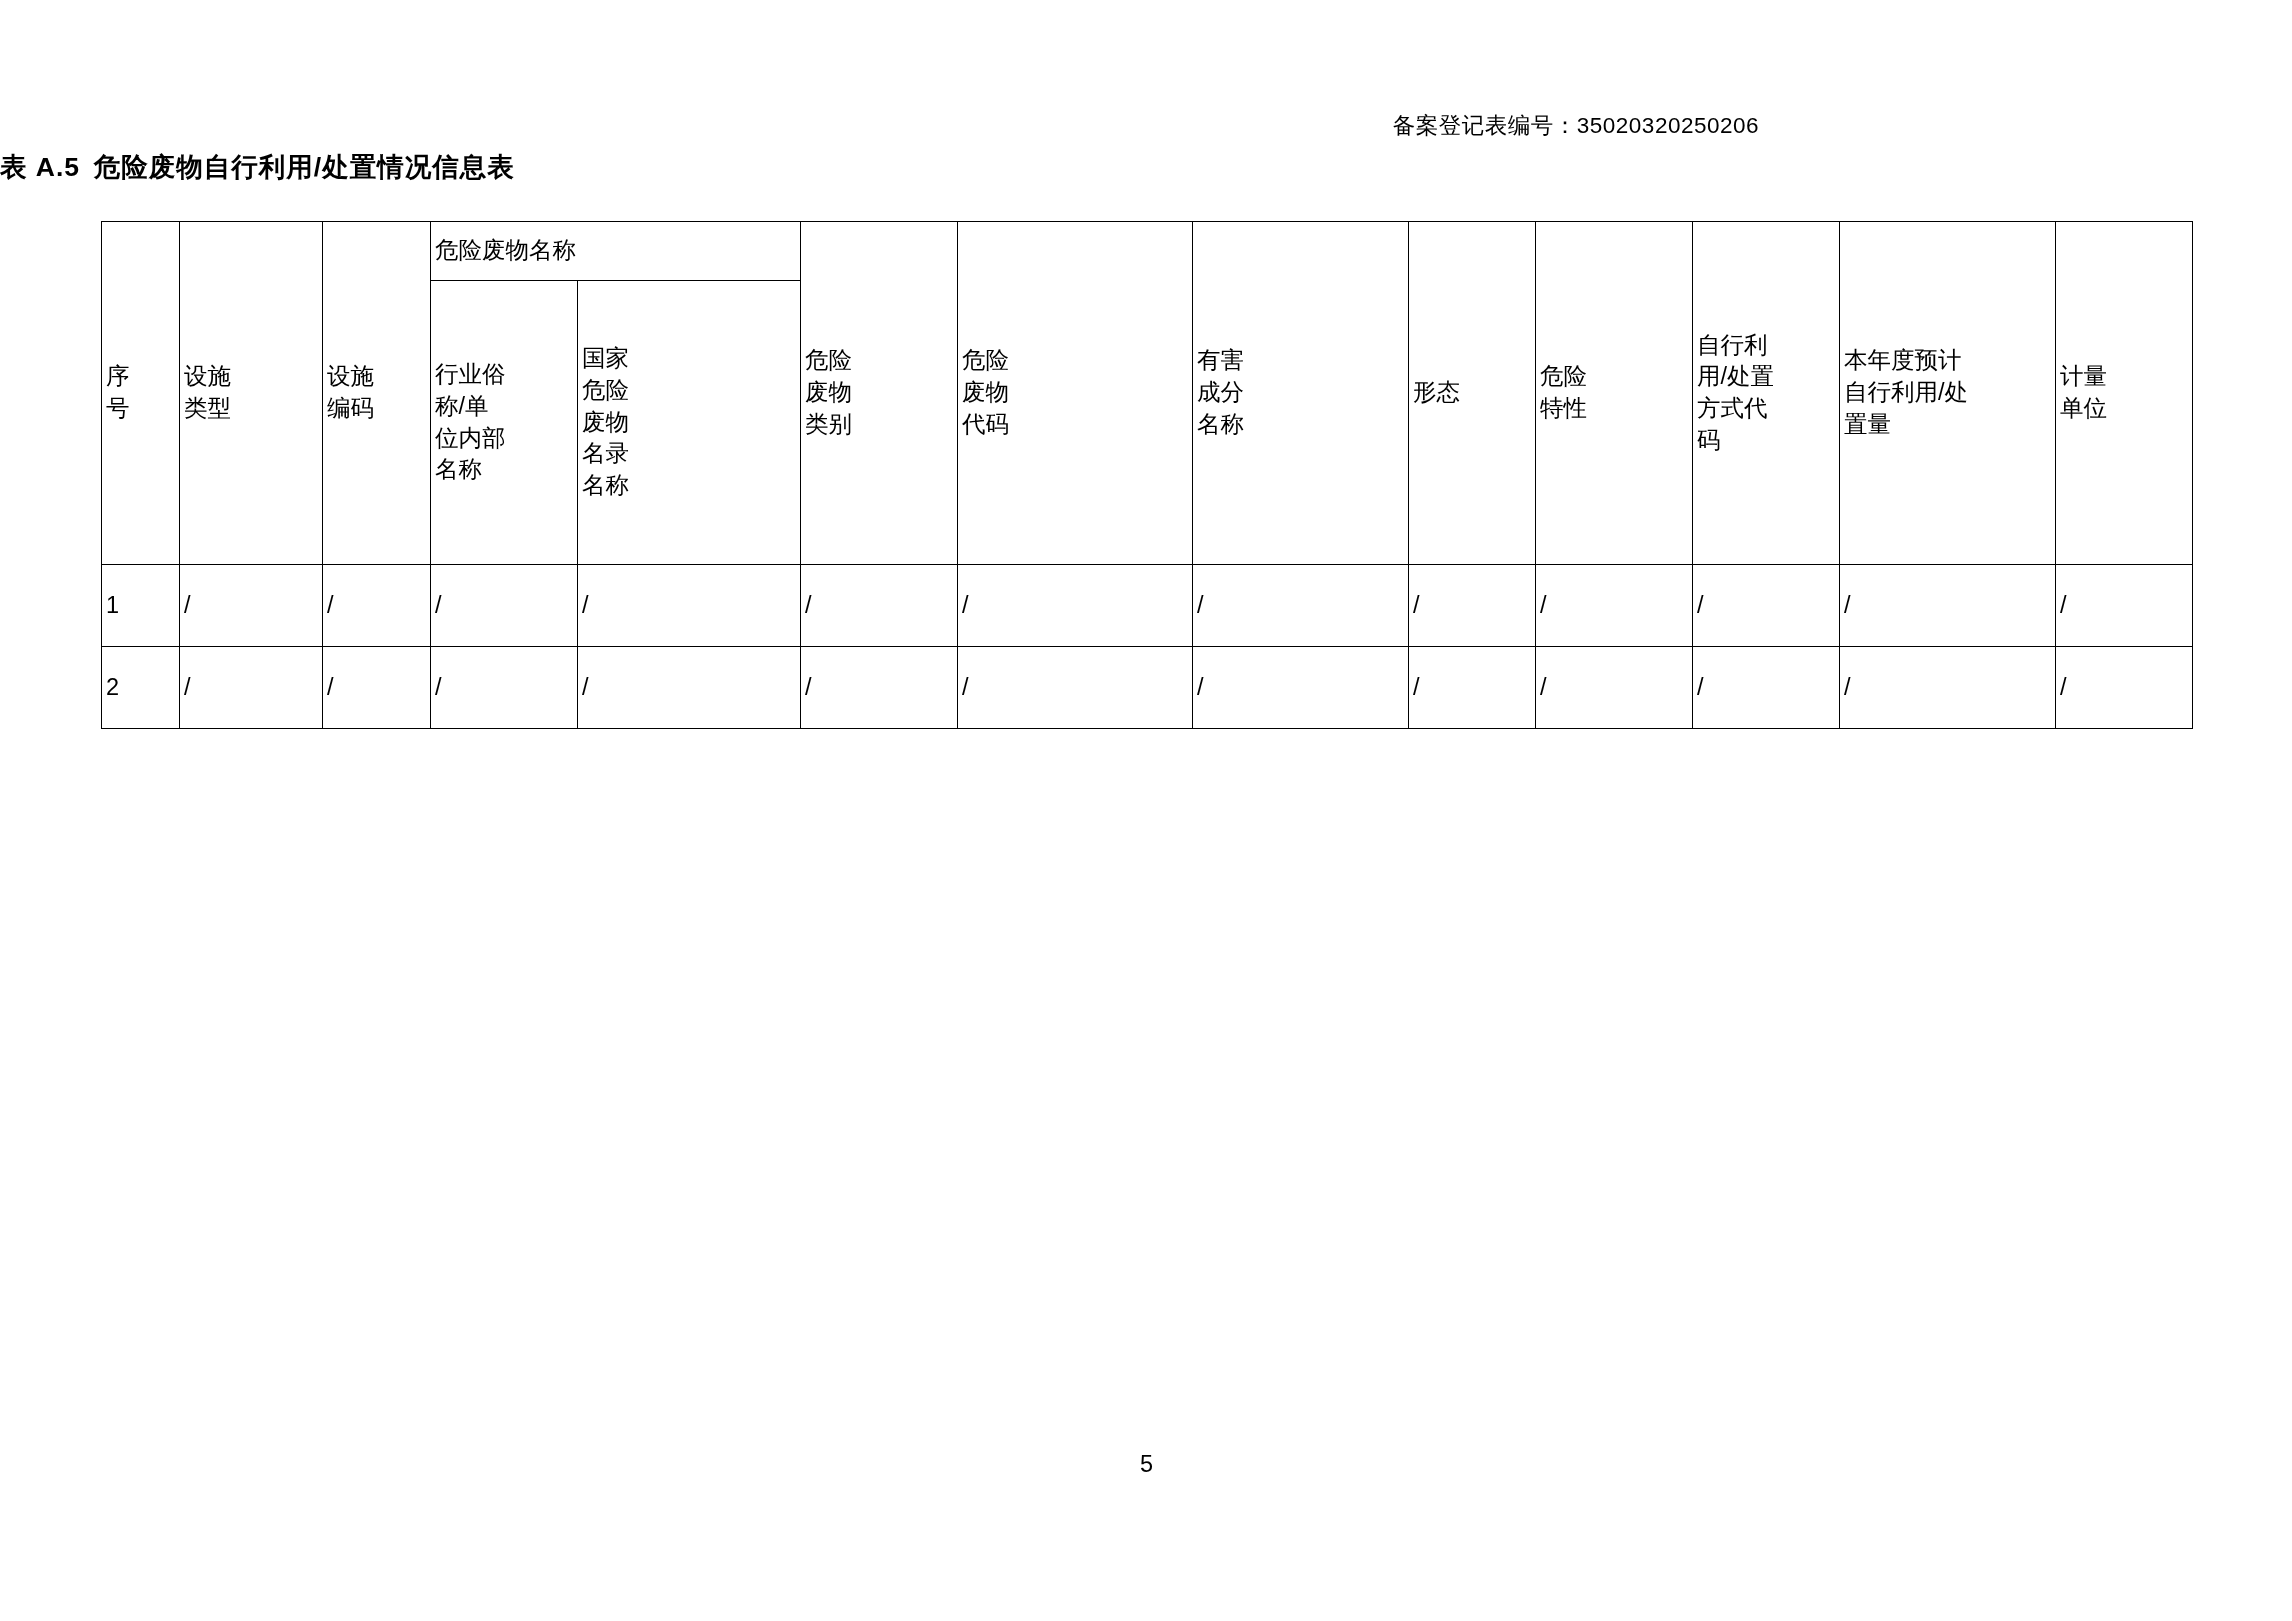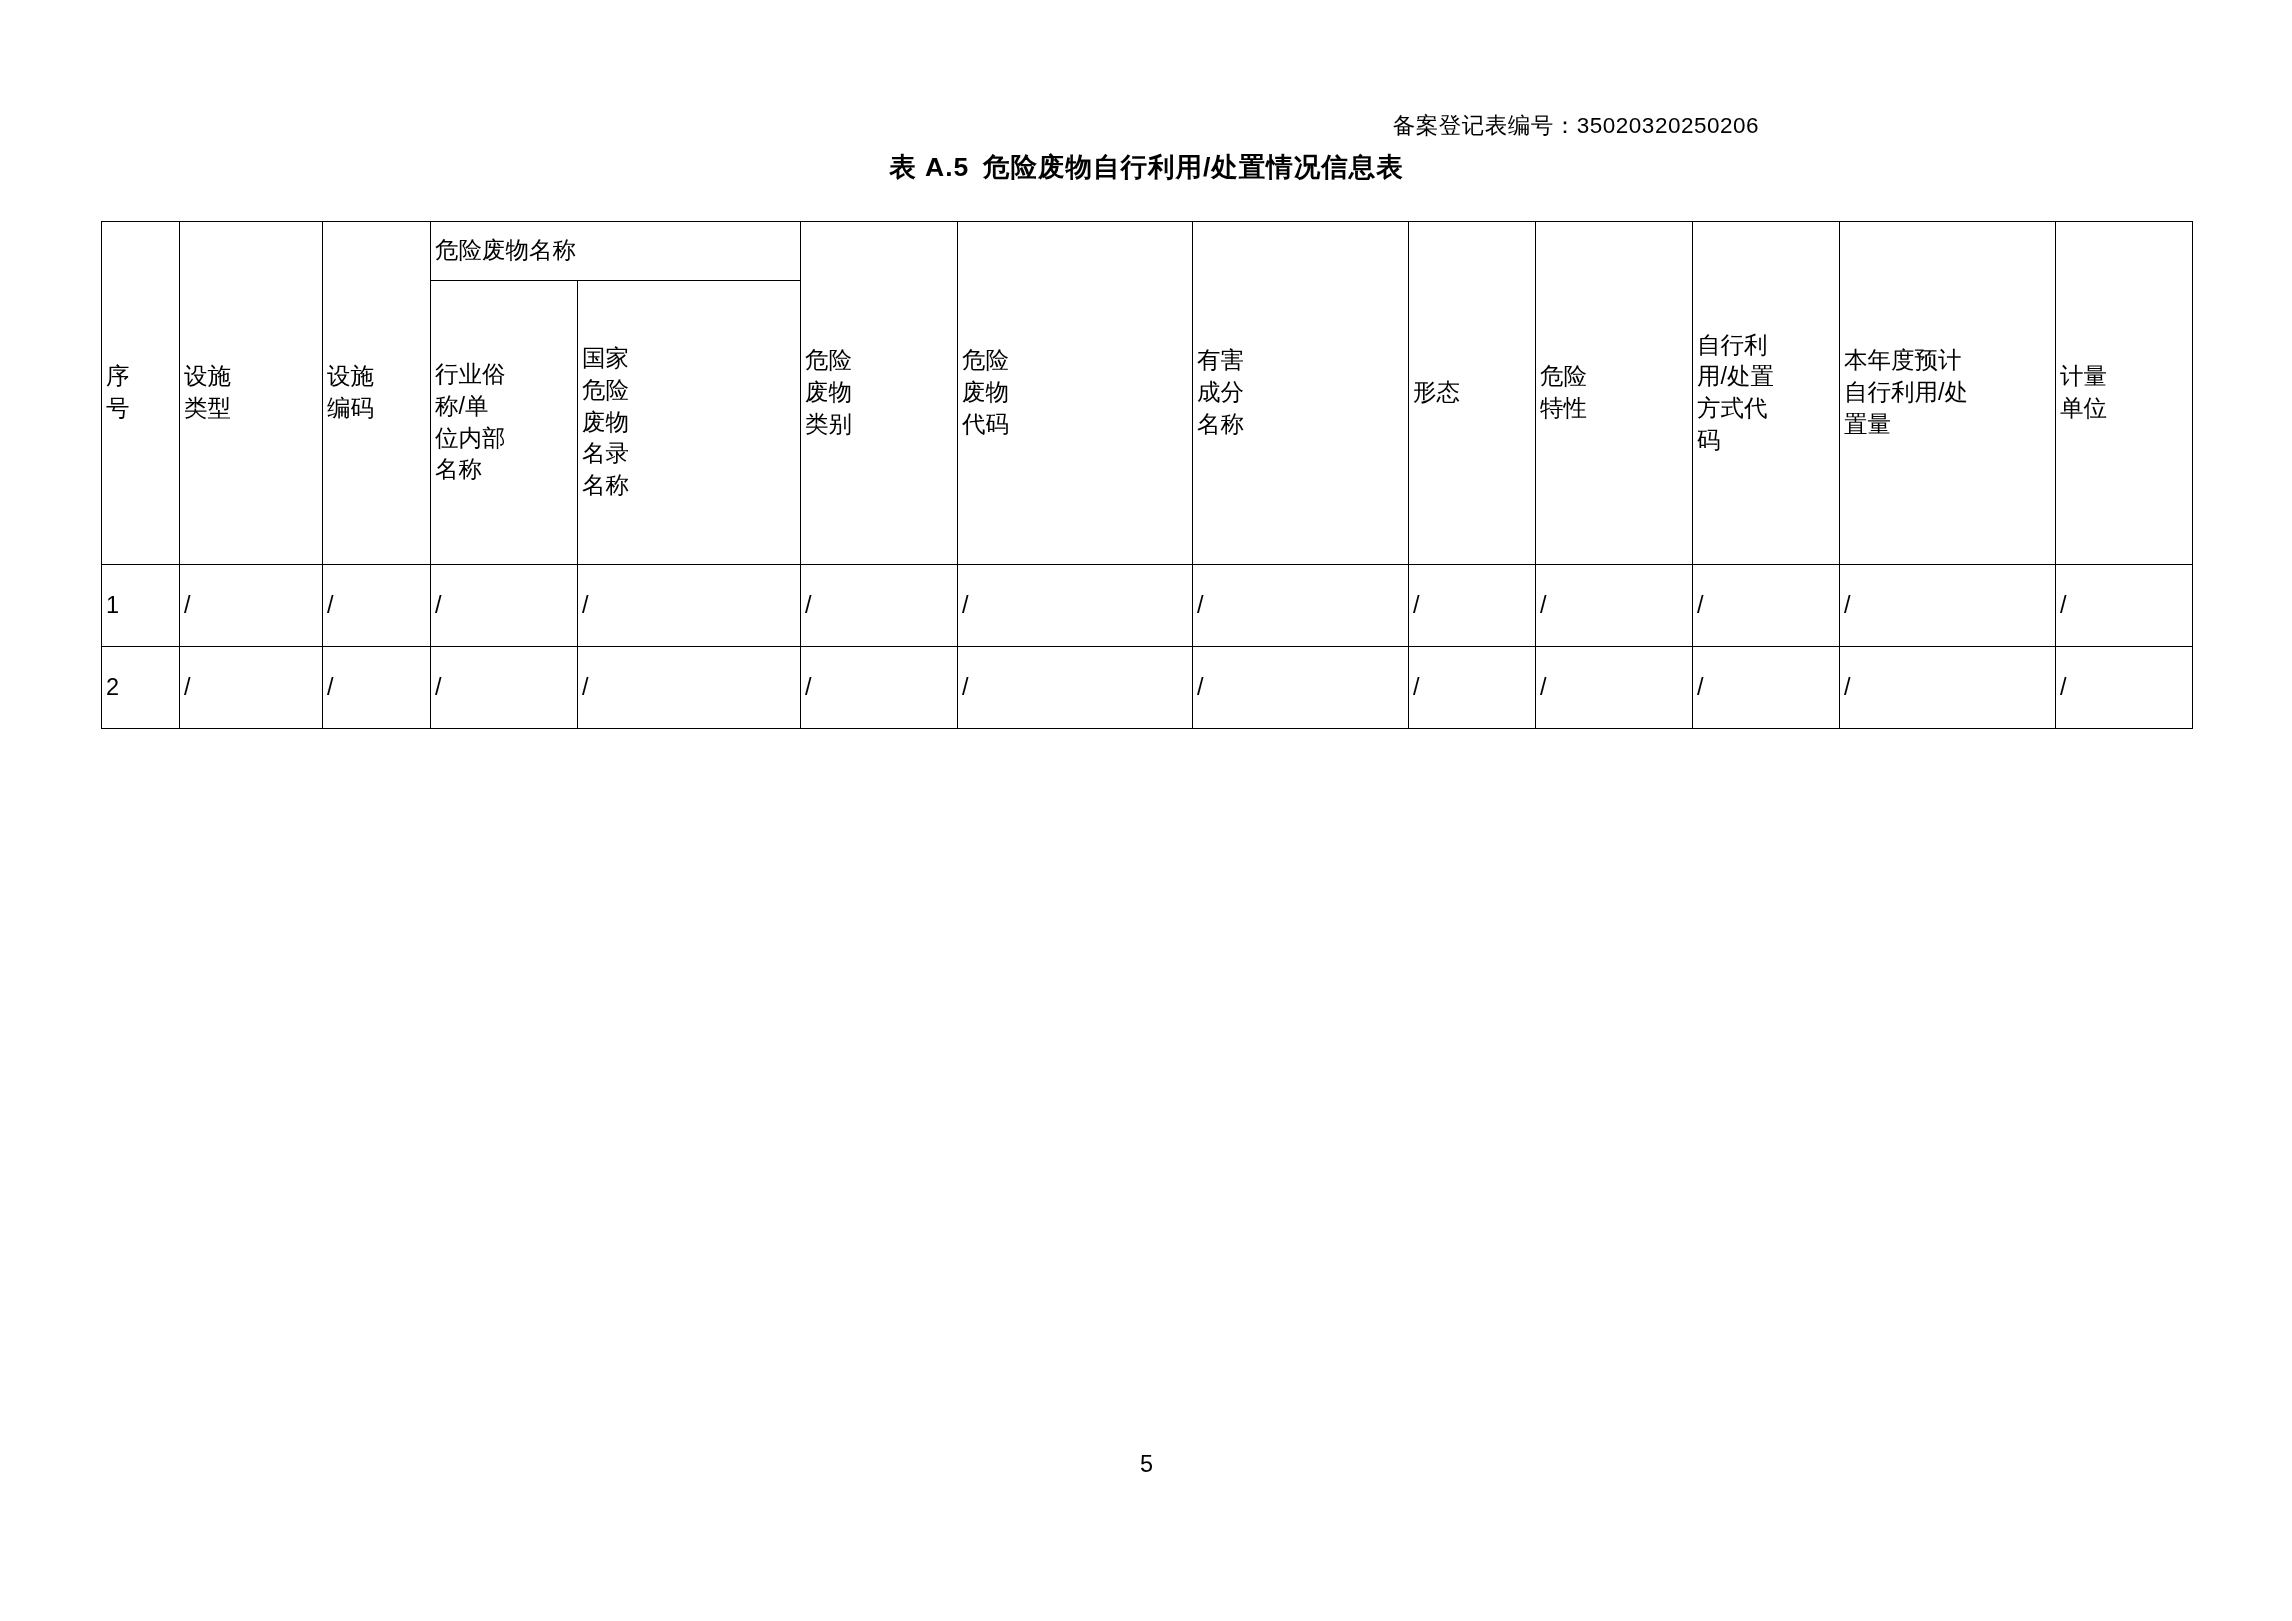--- a/index.html
+++ b/index.html
@@ -29,21 +29,21 @@
     font-size: 22.5px;
     letter-spacing: 0.5px;
     white-space: nowrap;
     color: #000;
   }
   .doc-title {
     position: absolute;
     top: 149px;
     left: 0;
     width: 2293px;
-    text-align: center;
+    text-align: left;
     font-size: 26.5px;
     font-weight: bold;
     letter-spacing: 1px;
   }
   .doc-title .title-prefix {
     margin-right: 13.7px;
   }
   table.main-table {
     position: absolute;
     top: 221px;

